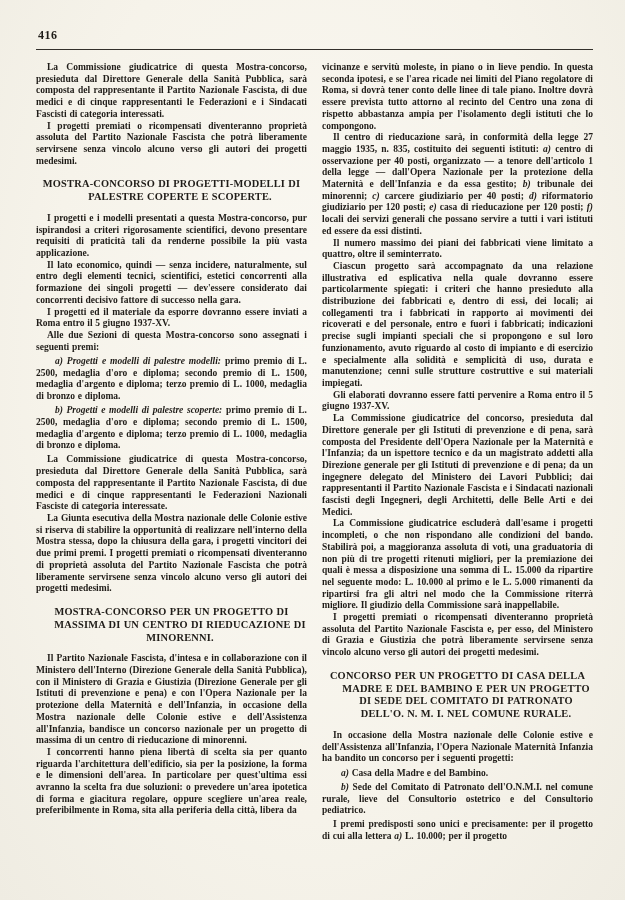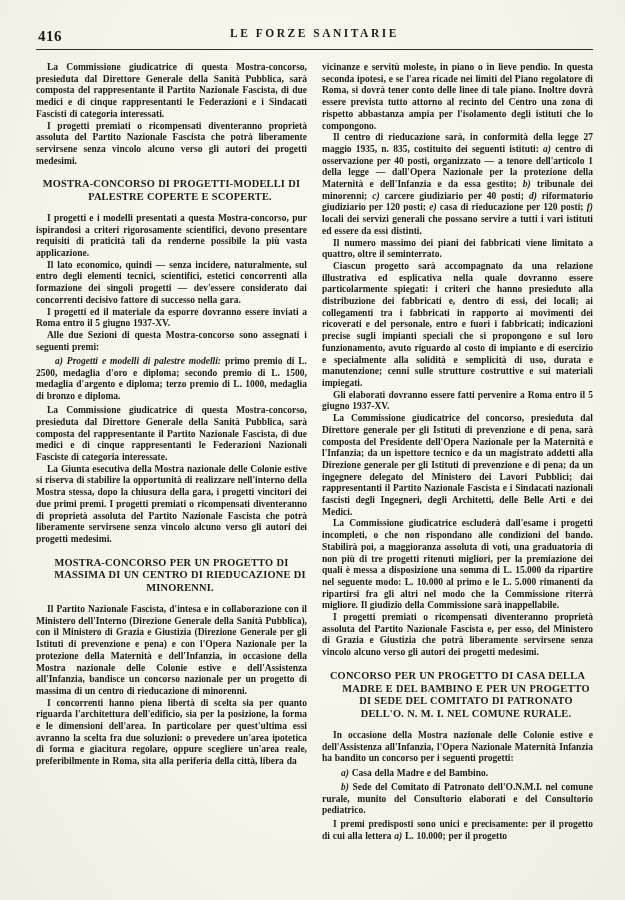--- a/index.html
+++ b/index.html
@@ -12,21 +12,21 @@
     box-sizing:border-box;
     width:625px;height:900px;
     padding:27px 32px 0 36px;
     background:
       radial-gradient(ellipse at 50% 40%, #faf8f2 0%, #f6f3ea 60%, #efece2 100%);
     color:#1f1c18;
   }
   .header{position:relative;height:16px;}
   .page-number{
     position:absolute;left:2px;top:1px;
-    font-size:15px;font-weight:700;letter-spacing:.5px;
+    font-size:12px;font-weight:700;letter-spacing:.5px;
   }
   .journal-title{
     position:absolute;left:0;right:0;top:0;text-align:center;
     font-size:11.5px;font-weight:700;letter-spacing:2.5px;white-space:nowrap;
   }
   .rule{border:none;border-top:1.6px solid #33302b;margin:6px 0 0;}
   .cols{display:flex;gap:15px;margin-top:12px;}
   .col{
     flex:1;min-width:0;
     text-align:justify;
@@ -44,48 +44,48 @@
     text-align:center;letter-spacing:.2px;
   }
   .it{font-style:italic;}
 </style>
 </head>
 <body>
 
 <div class="page">
   <div class="header">
     <span class="page-number">416</span>
-    <span class="journal-title">LE FORZE SANITARIE</span>
   </div>
   <hr class="rule">
   <div class="cols">
     <div class="col">
         <p class="body"><span>La Commissione giudicatrice di questa Mostra-concorso, presieduta dal Direttore Generale della Sanità Pubblica, sarà composta del rappresentante il Partito Nazionale Fascista, di due medici e di cinque rappresentanti le Federazioni e i Sindacati Fascisti di categoria interessati.</span></p>
         <p class="body"><span>I progetti premiati o ricompensati diventeranno proprietà assoluta del Partito Nazionale Fascista che potrà liberamente servirsene senza vincolo alcuno verso gli autori dei progetti medesimi.</span></p>
         <p class="heading"><span>MOSTRA-CONCORSO DI PROGETTI-MODELLI DI PALESTRE COPERTE E SCOPERTE.</span></p>
         <p class="body"><span>I progetti e i modelli presentati a questa Mostra-concorso, pur ispirandosi a criteri rigorosamente scientifici, devono presentare requisiti di praticità tali da renderne possibile la più vasta applicazione.</span></p>
         <p class="body"><span>Il lato economico, quindi — senza incidere, naturalmente, sul entro degli elementi tecnici, scientifici, estetici concorrenti alla formazione dei singoli progetti — dev'essere considerato dai concorrenti decisivo fattore di successo nella gara.</span></p>
         <p class="body"><span>I progetti ed il materiale da esporre dovranno essere inviati a Roma entro il 5 giugno 1937-XV.</span></p>
         <p class="body"><span>Alle due Sezioni di questa Mostra-concorso sono assegnati i seguenti premi:</span></p>
         <p class="item"><span class="it">a) Progetti e modelli di palestre modelli:</span><span> primo premio di L. 2500, medaglia d'oro e diploma; secondo premio di L. 1500, medaglia d'argento e diploma; terzo premio di L. 1000, medaglia di bronzo e diploma.</span></p>
+        <p class="item"><span class="it">b) Progetti e modelli di palestre scoperte:</span><span> primo premio di L. 2500, medaglia d'oro e diploma; secondo premio di L. 1500, medaglia d'argento e diploma; terzo premio di L. 1000, medaglia di bronzo e diploma.</span></p>
         <p class="body"><span>La Commissione giudicatrice di questa Mostra-concorso, presieduta dal Direttore Generale della Sanità Pubblica, sarà composta del rappresentante il Partito Nazionale Fascista, di due medici e di cinque rappresentanti le Federazioni Nazionali Fasciste di categoria interessate.</span></p>
         <p class="body"><span>La Giunta esecutiva della Mostra nazionale delle Colonie estive si riserva di stabilire la opportunità di realizzare nell'interno della Mostra stessa, dopo la chiusura della gara, i progetti vincitori dei due primi premi. I progetti premiati o ricompensati diventeranno di proprietà assoluta del Partito Nazionale Fascista che potrà liberamente servirsene senza vincolo alcuno verso gli autori dei progetti medesimi.</span></p>
         <p class="heading"><span>MOSTRA-CONCORSO PER UN PROGETTO DI MASSIMA DI UN CENTRO DI RIEDUCAZIONE DI MINORENNI.</span></p>
         <p class="body"><span>Il Partito Nazionale Fascista, d'intesa e in collaborazione con il Ministero dell'Interno (Direzione Generale della Sanità Pubblica), con il Ministero di Grazia e Giustizia (Direzione Generale per gli Istituti di prevenzione e pena) e con l'Opera Nazionale per la protezione della Maternità e dell'Infanzia, in occasione della Mostra nazionale delle Colonie estive e dell'Assistenza all'Infanzia, bandisce un concorso nazionale per un progetto di massima di un centro di rieducazione di minorenni.</span></p>
         <p class="body"><span>I concorrenti hanno piena libertà di scelta sia per quanto riguarda l'architettura dell'edificio, sia per la posizione, la forma e le dimensioni dell'area. In particolare per quest'ultima essi avranno la scelta fra due soluzioni: o prevedere un'area ipotetica di forma e giacitura regolare, oppure scegliere un'area reale, preferibilmente in Roma, sita alla periferia della città, libera da</span></p>
       </div>
     <div class="col">
         <p class="body" style="text-indent: 0px;"><span>vicinanze e servitù moleste, in piano o in lieve pendio. In questa seconda ipotesi, e se l'area ricade nei limiti del Piano regolatore di Roma, si dovrà tener conto delle linee di tale piano. Inoltre dovrà essere prevista tutto attorno al recinto del Centro una zona di rispetto abbastanza ampia per l'isolamento degli istituti che lo compongono.</span></p>
         <p class="body"><span>Il centro di rieducazione sarà, in conformità della legge 27 maggio 1935, n. 835, costituito dei seguenti istituti: </span><span class="it">a)</span><span> centro di osservazione per 40 posti, organizzato — a tenore dell'articolo 1 della legge — dall'Opera Nazionale per la protezione della Maternità e dell'Infanzia e da essa gestito; </span><span class="it">b)</span><span> tribunale dei minorenni; </span><span class="it">c)</span><span> carcere giudiziario per 40 posti; </span><span class="it">d)</span><span> riformatorio giudiziario per 120 posti; </span><span class="it">e)</span><span> casa di rieducazione per 120 posti; </span><span class="it">f)</span><span> locali dei servizi generali che possano servire a tutti i vari istituti ed essere da essi distinti.</span></p>
         <p class="body"><span>Il numero massimo dei piani dei fabbricati viene limitato a quattro, oltre il seminterrato.</span></p>
         <p class="body"><span>Ciascun progetto sarà accompagnato da una relazione illustrativa ed esplicativa nella quale dovranno essere particolarmente spiegati: i criteri che hanno presieduto alla distribuzione dei fabbricati e, dentro di essi, dei locali; ai collegamenti tra i fabbricati in rapporto ai movimenti dei ricoverati e del personale, entro e fuori i fabbricati; indicazioni precise sugli impianti speciali che si propongono e sul loro funzionamento, avuto riguardo al costo di impianto e di esercizio e specialmente alla solidità e semplicità di uso, durata e manutenzione; cenni sulle strutture costruttive e sui materiali impiegati.</span></p>
         <p class="body"><span>Gli elaborati dovranno essere fatti pervenire a Roma entro il 5 giugno 1937-XV.</span></p>
         <p class="body"><span>La Commissione giudicatrice del concorso, presieduta dal Direttore generale per gli Istituti di prevenzione e di pena, sarà composta del Presidente dell'Opera Nazionale per la Maternità e l'Infanzia; da un ispettore tecnico e da un magistrato addetti alla Direzione generale per gli Istituti di prevenzione e di pena; da un ingegnere delegato del Ministero dei Lavori Pubblici; dai rappresentanti il Partito Nazionale Fascista e i Sindacati nazionali fascisti degli Ingegneri, degli Architetti, delle Belle Arti e dei Medici.</span></p>
         <p class="body"><span>La Commissione giudicatrice escluderà dall'esame i progetti incompleti, o che non rispondano alle condizioni del bando. Stabilirà poi, a maggioranza assoluta di voti, una graduatoria di non più di tre progetti ritenuti migliori, per la premiazione dei quali è messa a disposizione una somma di L. 15.000 da ripartire nel seguente modo: L. 10.000 al primo e le L. 5.000 rimanenti da ripartirsi fra gli altri nel modo che la Commissione riterrà migliore. Il giudizio della Commissione sarà inappellabile.</span></p>
         <p class="body"><span>I progetti premiati o ricompensati diventeranno proprietà assoluta del Partito Nazionale Fascista e, per esso, del Ministero di Grazia e Giustizia che potrà liberamente servirsene senza vincolo alcuno verso gli autori dei progetti medesimi.</span></p>
         <p class="heading"><span>CONCORSO PER UN PROGETTO DI CASA DELLA MADRE E DEL BAMBINO E PER UN PROGETTO DI SEDE DEL COMITATO DI PATRONATO DELL'O. N. M. I. NEL COMUNE RURALE.</span></p>
         <p class="body"><span>In occasione della Mostra nazionale delle Colonie estive e dell'Assistenza all'Infanzia, l'Opera Nazionale Maternità Infanzia ha bandito un concorso per i seguenti progetti:</span></p>
         <p class="item"><span class="it">a)</span><span> Casa della Madre e del Bambino.</span></p>
-        <p class="item"><span class="it">b)</span><span> Sede del Comitato di Patronato dell'O.N.M.I. nel comune rurale, munito del Consultorio elaborati e del Consultorio pediatrico.</span></p>
+        <p class="item"><span class="it">b)</span><span> Sede del Comitato di Patronato dell'O.N.M.I. nel comune rurale, lieve del Consultorio ostetrico e del Consultorio pediatrico.</span></p>
         <p class="body"><span>I premi predisposti sono unici e precisamente: per il progetto di cui alla lettera </span><span class="it">a)</span><span> L. 10.000; per il progetto</span></p>
       </div>
   </div>
 </div>
 
 </body></html>

